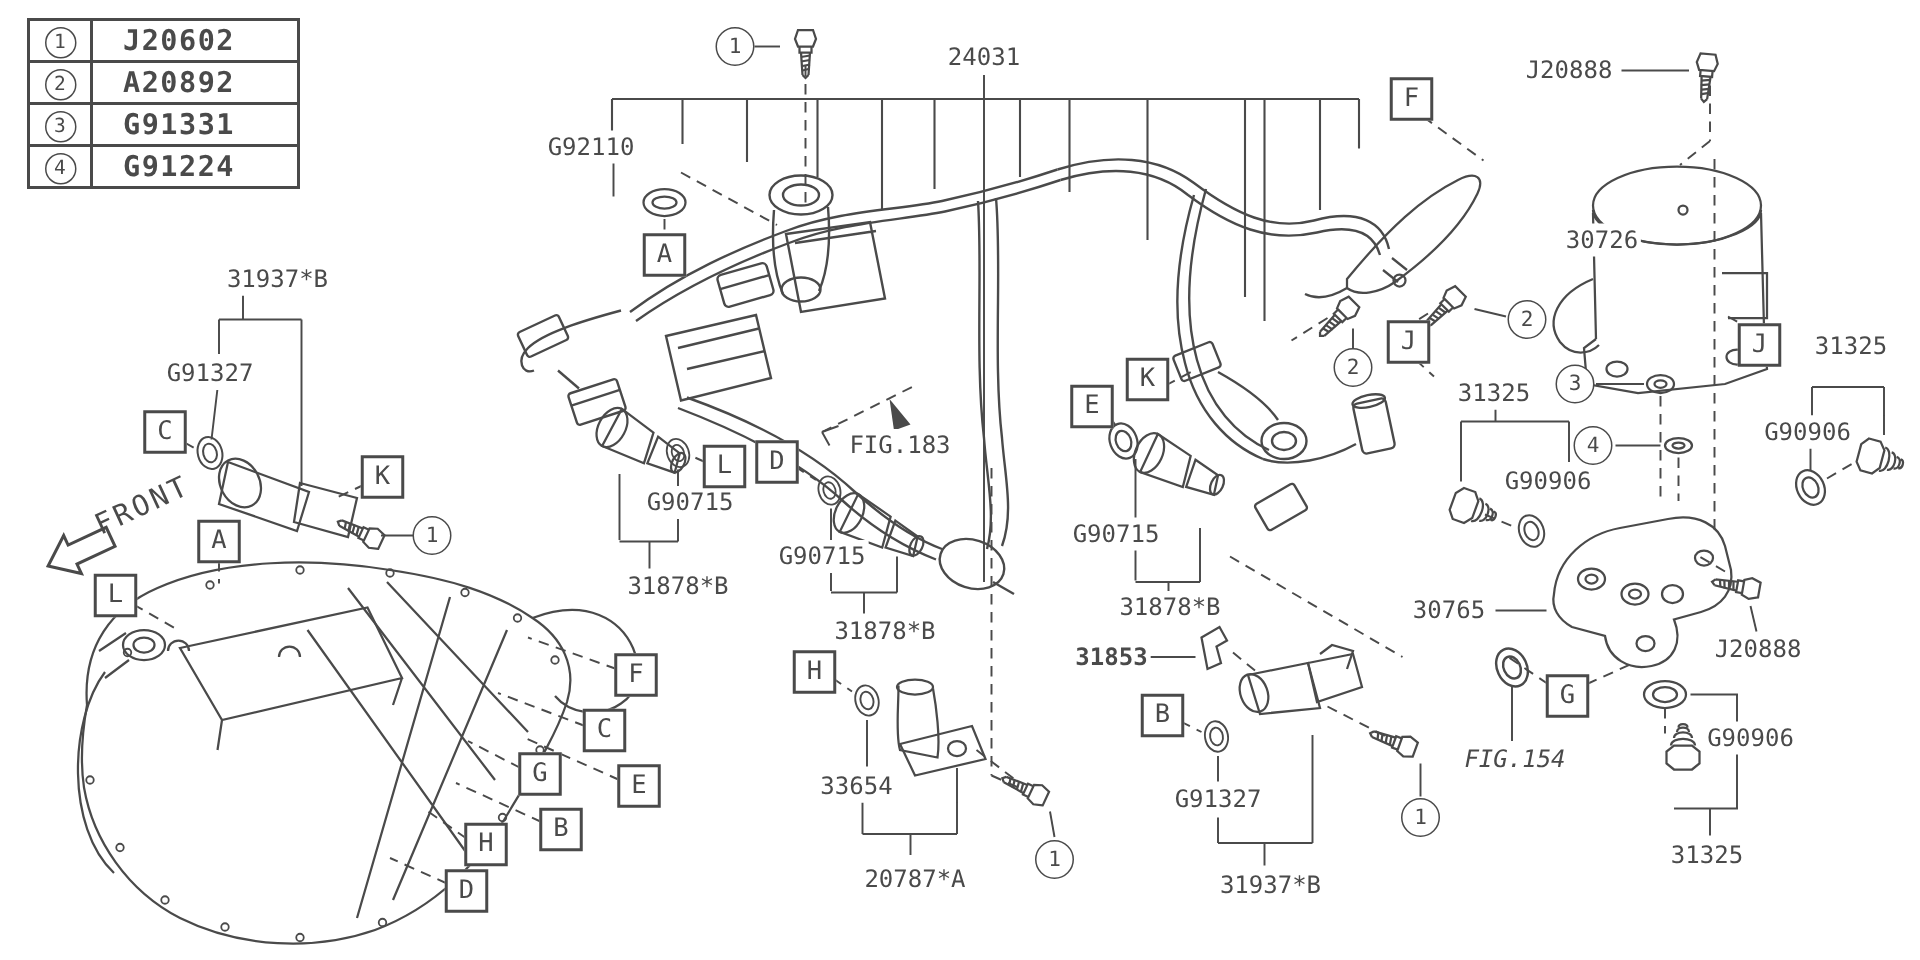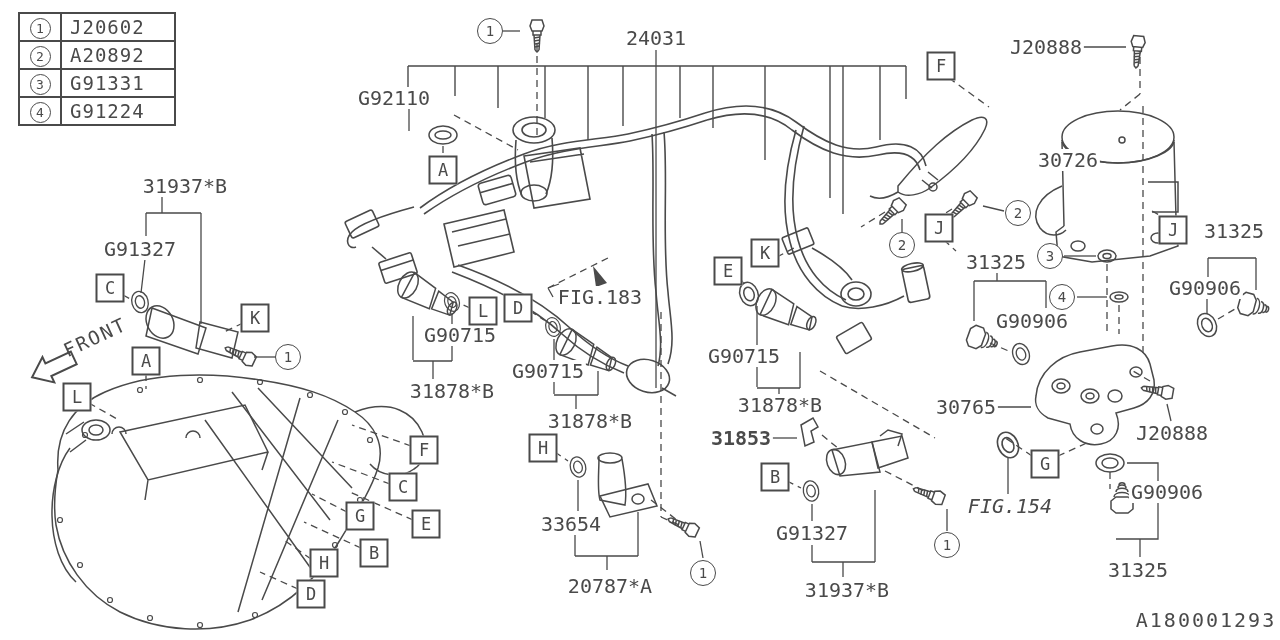--- a/index.html
+++ b/index.html
@@ -1,36 +1,36 @@
 <!DOCTYPE html>
 <html style="--line: #4a4a4a; --text: #4a4a4a; --bg: #ffffff;"><head>
 <meta charset="utf-8">
 <style>
   :root{ --line:#4a4a4a; --text:#4a4a4a; --bg:#ffffff; }
   html,body{margin:0;padding:0;background:var(--bg);}
   #stage{position:relative;width:1280px;height:640px;background:var(--bg);overflow:hidden;
          font-family:"DejaVu Sans Mono","Liberation Mono",monospace;color:var(--text);}
   #lineart{position:absolute;left:0;top:0;}
   #overlay{position:absolute;left:0;top:0;width:1280px;height:640px;}
-  .plabel{position:absolute;transform:translate(-50%,-50%);font-size:20px;line-height:22px;
+  .plabel{position:absolute;transform:translate(-50%,-50%);font-size:16px;line-height:22px;
           color:var(--text);background:var(--bg);padding:0 2px;white-space:nowrap;}
   .blabel{position:absolute;transform:translate(-50%,-50%);width:25px;height:25px;
           border:2px solid var(--line);background:var(--bg);font-size:17px;line-height:25px;
           text-align:center;color:var(--text);}
   .clabel{position:absolute;transform:translate(-50%,-50%);width:24px;height:24px;
           border:1.6px solid var(--line);border-radius:50%;background:var(--bg);
           font-size:14px;line-height:24px;text-align:center;color:var(--text);}
   .front-label{position:absolute;transform:translate(-50%,-50%) rotate(-25deg);
           font-size:19px;letter-spacing:2px;color:var(--text);}
   .doc-label{position:absolute;transform:translate(-50%,-50%);font-size:20px;letter-spacing:2px;
           color:var(--text);white-space:nowrap;}
   table.legend{position:absolute;left:18px;top:12px;border-collapse:collapse;background:var(--bg);}
   table.legend td{border:2px solid var(--line);height:24px;font-size:19px;color:var(--text);}
   td.lref{width:38px;text-align:center;}
-  td.lpart{width:96px;padding:0 8px;letter-spacing:1px;}
+  td.lpart{width:96px;padding:0 20px;letter-spacing:1px;font-weight:bold;}
   .lcirc{display:inline-block;width:19px;height:19px;border:1.5px solid var(--line);
          border-radius:50%;font-size:13px;line-height:19px;text-align:center;vertical-align:1px;}
 </style>
 </head>
 <body>
 
 <div id="stage">
 
   <svg id="lineart" width="1280" height="640" viewBox="0 0 1280 640">
     <defs>
@@ -387,14 +387,13 @@
       <div class="clabel" style="left: 703px; top: 573px;">1</div>
       <div class="clabel" style="left: 947px; top: 545px;">1</div>
       <div class="clabel" style="left: 902px; top: 245px;">2</div>
       <div class="clabel" style="left: 1018px; top: 213px;">2</div>
       <div class="clabel" style="left: 1050px; top: 256px;">3</div>
       <div class="clabel" style="left: 1062px; top: 297px;">4</div>
     </div>
 
   <div class="front-label" style="left:95px;top:337px">FRONT</div>
 
-  <div class="doc-label" style="left:1206px;top:620px">A180001293</div>
 </div>
 
 </body></html>

